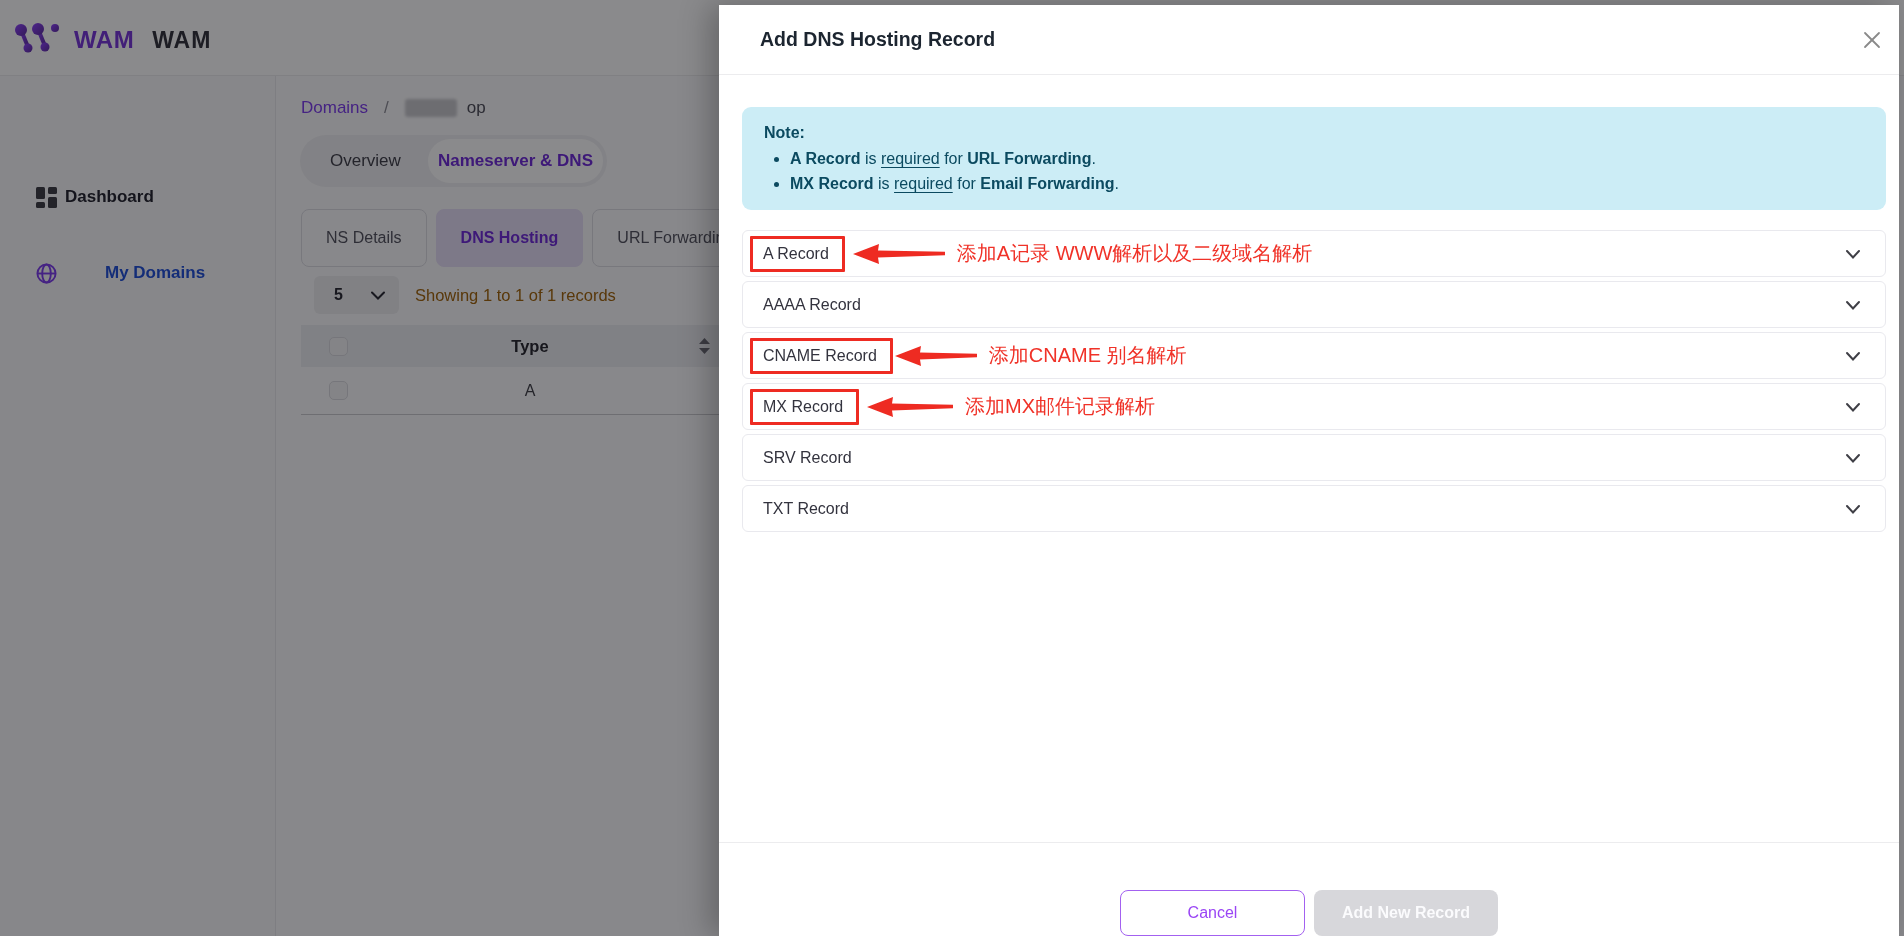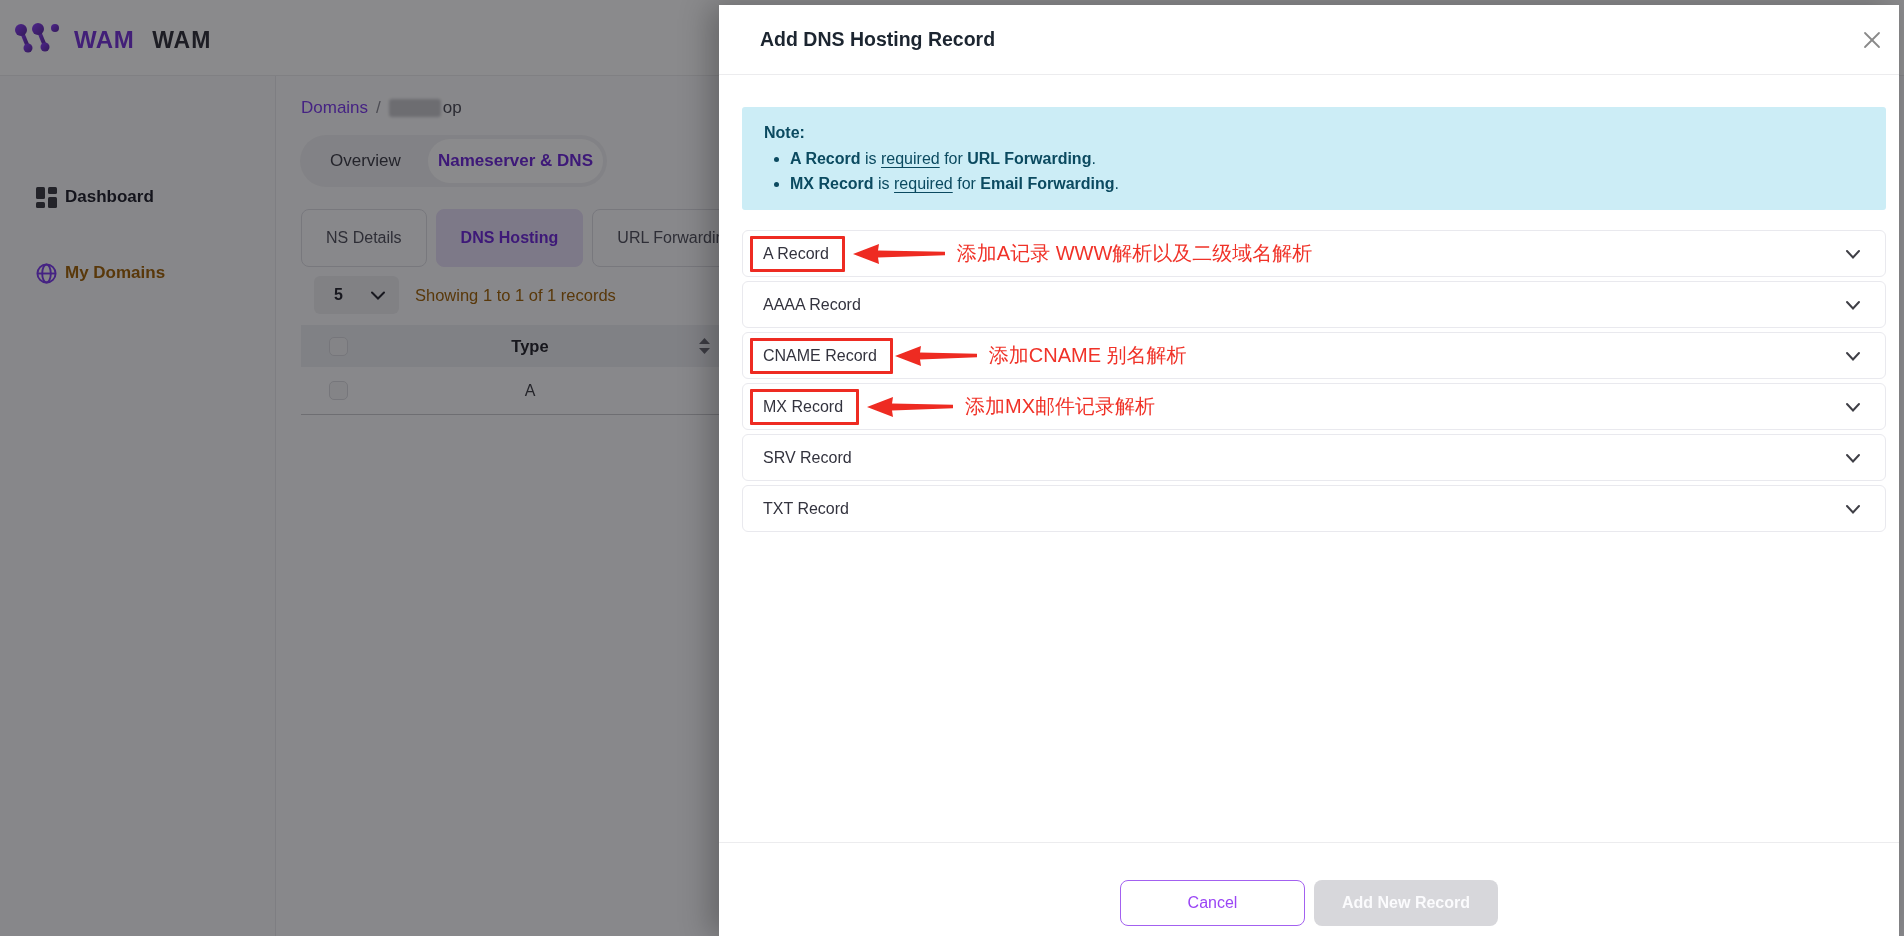--- a/index.html
+++ b/index.html
@@ -12,24 +12,24 @@
     border-bottom:1px solid #ebebee; display:flex; align-items:center; padding-left:14px; }
   .logo-wrap { display:flex; align-items:center; gap:14px; }
   .logo-text { font-size:24px; font-weight:800; color:#7633d9; letter-spacing:.5px; }
   .app-name { font-size:23px; font-weight:700; color:#2f2f38; margin-left:18px; letter-spacing:1px; }
 
   .sidebar { position:absolute; left:0; top:76px; width:276px; height:860px; background:#fafafb;
     border-right:1px solid #e8e8ec; }
   .side-item { position:absolute; left:0; width:276px; height:44px; display:flex; align-items:center;
     padding-left:36px; gap:8px; cursor:pointer; }
   .side-item .lbl { font-size:17px; font-weight:600; color:#20202b; }
-  .side-item.active .lbl { color:#a16207; }
+  .side-item.active .lbl { color:#1d4ed8;margin-left:40px; }
 
   .main { position:absolute; left:276px; top:76px; width:1628px; height:860px; background:#fcfcfd; }
-  .breadcrumb { position:absolute; left:25px; top:22px; font-size:17px; display:flex; align-items:center; gap:8px; }
+  .breadcrumb { position:absolute; left:25px; top:22px; font-size:17px; display:flex; align-items:center; gap:16px; }
   .breadcrumb .root { color:#7c3aed; }
   .breadcrumb .sep { color:#8a8a94; }
   .redact-blob { display:inline-block; width:52px; height:18px; background:#c7c7cc; border-radius:3px; filter:blur(1.5px); }
   .breadcrumb .suffix { color:#4a4a55; margin-left:-6px; }
 
   .tabs { position:absolute; left:24px; top:59px; width:307px; height:52px; background:#f0f0f3; border-radius:26px; }
   .tab-overview { position:absolute; left:30px; top:0; height:52px; display:flex; align-items:center;
     font-size:17px; color:#3c3c46; }
   .tab-active { position:absolute; left:128px; top:4px; width:175px; height:44px; background:#fff; border-radius:22px;
     display:flex; align-items:center; justify-content:center; font-size:17px; font-weight:700; color:#6d28d9; }
@@ -59,39 +59,39 @@
   
   .modal { position:absolute; left:719px; top:5px; width:1180px; height:931px; background:#fff; z-index:20;
     box-shadow:-10px 0 28px rgba(0,0,0,.25); }
   .modal-header { position:relative; height:70px; border-bottom:1px solid #ececee; display:flex; align-items:center;
     padding-left:41px; }
   .modal-title { font-size:19.5px; font-weight:600; color:#1c2530; }
   .modal-close { position:absolute; right:14px; top:22px; width:26px; height:26px; display:flex; align-items:center;
     justify-content:center; cursor:pointer; }
 
   .modal-body { position:absolute; left:0; top:70px; width:1180px; height:767px; padding:32px 13px 0 23px; }
-  .note-box { width:1144px; min-height:98px; background:#ccedf6; border-radius:3px; padding:13px 22px 14px 22px;
+  .note-box { width:1144px; min-height:98px; background:#ccedf6; border-radius:9px; padding:13px 22px 14px 22px;
     color:#0b4a60; font-size:16px; line-height:25px; }
   .note-box .note-head { font-weight:700; }
   .note-box ul { list-style:disc; margin-left:26px; margin-top:1px; }
   .note-box b { font-weight:700; }
   .note-box u { text-underline-offset:3px; }
 
   .accordion { margin-top:20px; width:1144px; }
   .acc-row { position:relative; height:47px; margin-bottom:4px; background:#fff; border:1px solid #e9e9ee;
     border-radius:6px; display:flex; align-items:center; padding-left:20px; }
   .acc-label { font-size:16px; color:#33333e; }
   .red-box { border:3px solid #ee2b22; padding:6px 13px 6px 10px; margin-left:-13px; border-radius:1px; }
   .arrow-svg { margin-left:6px; flex:0 0 auto; }
   .anno-text { color:#f03228; font-size:20px; margin-left:10px; white-space:nowrap;
     font-family:"Liberation Sans","DejaVu Sans",sans-serif; }
   .acc-chevron { position:absolute; right:22px; top:13px; }
 
   .modal-footer { position:absolute; left:0; top:837px; width:1180px; height:94px; border-top:1px solid #ececee;
-    display:flex; justify-content:center; align-items:center; gap:9px; padding-top:26px; }
+    display:flex; justify-content:center; align-items:flex-end; gap:9px; padding-top:26px; }
   .btn { height:46px; border-radius:8px; font-size:16px; display:flex; align-items:center; justify-content:center; }
   .btn-cancel { min-width:185px; background:#fff; border:1.5px solid #a361f0; color:#9a45f5; }
   .btn-submit { min-width:184px; background:#d7d7db; border:none; color:#fbfbfd; font-weight:600; }
 </style>
 </head>
 <body>
 
 <div class="stage">
 
   <div class="topbar">

